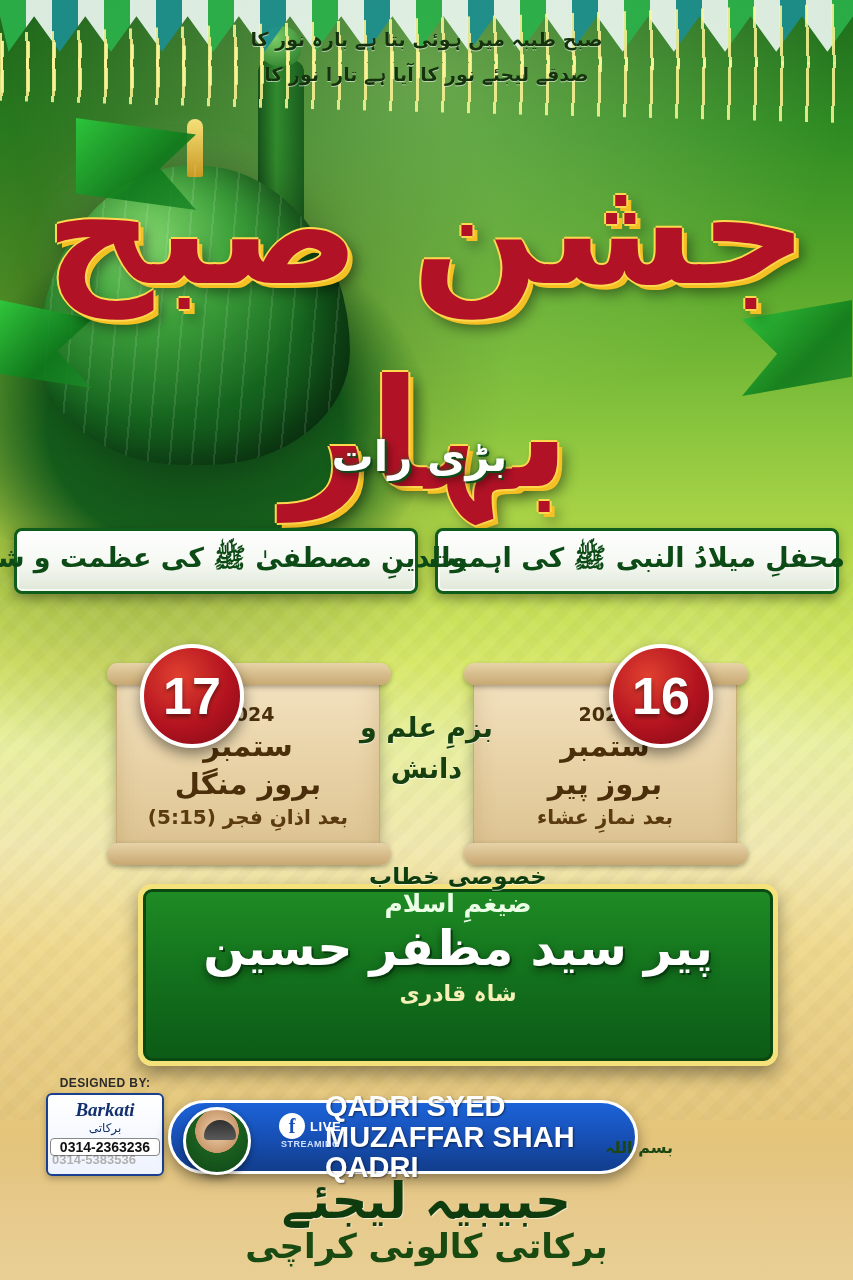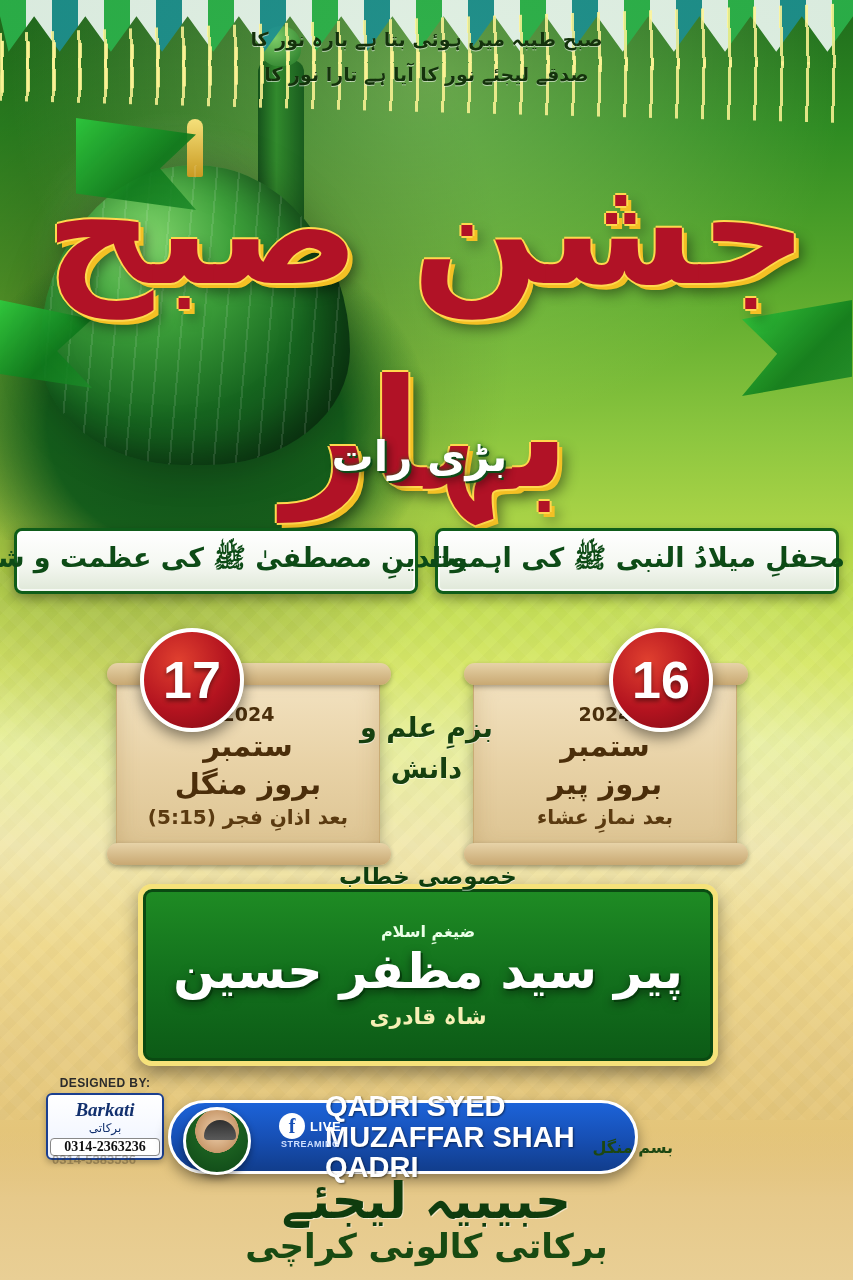--- a/index.html
+++ b/index.html
@@ -225,21 +225,21 @@
     display: flex; flex-direction: column; align-items: center; justify-content: center;
     gap: 4px; text-align: center; color: #4a2f0c;
   }
   .scroll-date {
     font-size: 29px; font-weight: 700; color: #4b2e0a; white-space: nowrap;
   }
   .scroll-year { font-size: 19px; font-weight: 700; }
   .scroll-time { font-size: 20px; font-weight: 700; color: #5a3a10; white-space: nowrap; }
 
   .daybadge {
-    position: absolute; top: 0;
+    position: absolute; top: 16px;
     width: 104px; height: 104px; border-radius: 50%;
     background: radial-gradient(circle at 36% 30%, #e0402f 0%, #b3131f 55%, #7d0b14 100%);
     border: 4px solid #ffffff;
     box-shadow: 0 6px 14px rgba(0,0,0,.45);
     display: flex; align-items: center; justify-content: center;
     color: #fff; font-size: 52px; font-weight: 700;
     text-shadow: 0 3px 4px rgba(0,0,0,.45);
   }
   .daybadge.d16 { right: 140px; }
   .daybadge.d17 { left: 140px; }
@@ -257,34 +257,34 @@
   .center-lines {
     position: absolute; left: 50%; top: 80px; transform: translateX(-50%);
     width: 170px; text-align: center; color: #16400f;
     font-size: 27px; font-weight: 700; line-height: 1.5;
     text-shadow: 0 1px 0 rgba(255,255,255,.6);
   }
 
   
   .speaker-panel {
     position: absolute; left: 138px; top: 884px;
-    width: 580px; height: 182px;
+    width: 640px; height: 182px;
     background: linear-gradient(180deg, #1f8c24 0%, #13711d 50%, #0c5a16 100%);
     border: 5px solid #f6e27a;
     border-radius: 14px;
     box-shadow: 0 8px 18px rgba(0,0,0,.4), inset 0 0 0 3px #0a4a12;
-    display: flex; flex-direction: column; align-items: center; justify-content: center;
+    display: flex; flex-direction: column; align-items: center; 
   }
   .khitab {
     position: absolute; top: -26px; left: 0; width: 100%;
     text-align: center; font-size: 23px; font-weight: 700; color: #0e3d0d;
     text-shadow: 0 1px 0 rgba(255,255,255,.6);
   }
   .speaker-pre {
-    font-size: 16px; font-weight: 700; color: #eaffe6; margin-bottom: 2px;
+    font-size: 25px; font-weight: 700; color: #eaffe6; margin-bottom: 2px;
   }
   .speaker-name {
     font-size: 49px; font-weight: 700; color: #ffffff;
     text-shadow: 2px 2px 0 #063d0c, 0 4px 10px rgba(0,0,0,.5);
     white-space: nowrap;
   }
   .speaker-suffix {
     font-size: 22px; font-weight: 700; color: #f6f0b6; margin-top: 4px;
   }
 
@@ -294,31 +294,31 @@
     width: 118px; text-align: center;
   }
   .designer .dtitle {
     font-size: 12px; font-weight: 700; color: #2b2b2b; letter-spacing: .4px;
   }
   .designer .dbox {
     margin-top: 3px;
     background: linear-gradient(180deg, #ffffff, #eef3ff);
     border: 2px solid #1b3f8f;
     border-radius: 6px;
-    padding: 4px 2px 2px;
+    padding: 4px 2px 18px;
     box-shadow: 0 3px 6px rgba(0,0,0,.25);
   }
   .designer .dname {
     font-family: "Liberation Serif", serif;
     font-style: italic; font-weight: 700; font-size: 19px; color: #12306e;
   }
   .designer .durdu { font-size: 12px; color: #12306e; }
   .designer .dphone {
     margin-top: 3px; font-size: 14px; font-weight: 700; color: #111;
-    background: #fff; border: 1px solid #888; border-radius: 4px; font-family: Liberation Serif, serif;
+    background: #fff; border: 1px solid #888; border-radius: 4px;
   }
 
   
   .livebar {
     position: absolute; left: 168px; top: 1100px;
     width: 470px; height: 74px;
     background: linear-gradient(180deg, #1c63d8 0%, #1750b6 50%, #113d8c 100%);
     border: 3px solid #ffffff;
     border-radius: 38px;
     box-shadow: 0 6px 14px rgba(0,0,0,.4);
@@ -477,18 +477,18 @@
       <div class="fb-live">LIVE</div>
     </div>
     <div class="fb-stream">STREAMING</div>
     <div class="live-name">
       <div>QADRI SYED</div>
       <div>MUZAFFAR SHAH QADRI</div>
     </div>
   </div>
 
   <div class="footer">
-    <div class="footer-logo urdu">بسم منگل</div>
+    <div class="footer-logo urdu">بسم اللہ</div>
     <div class="footer-main urdu">حبیبیہ لیجئے</div>
     <div class="footer-sub urdu">برکاتی کالونی کراچی</div>
   </div>
 
 </div>
 
 </body></html>

